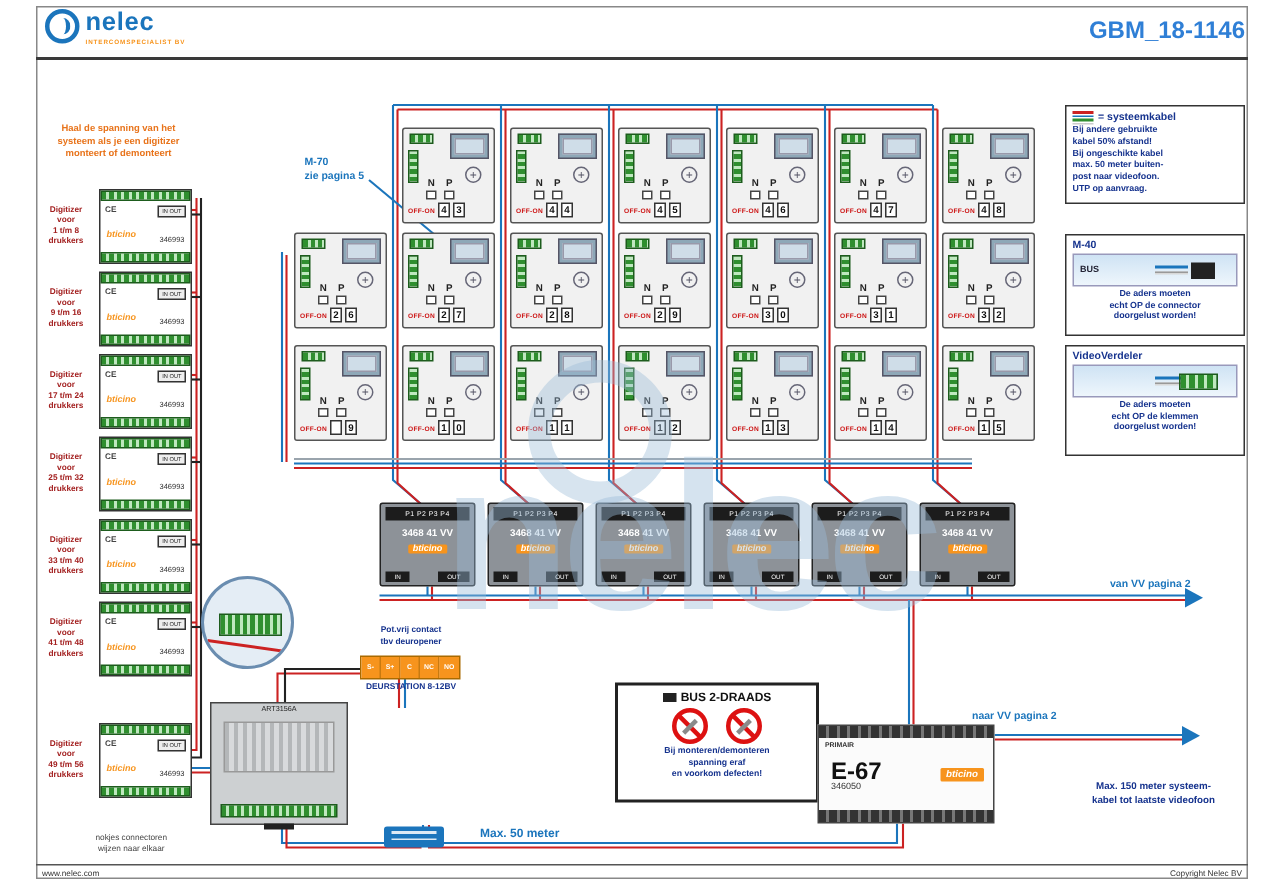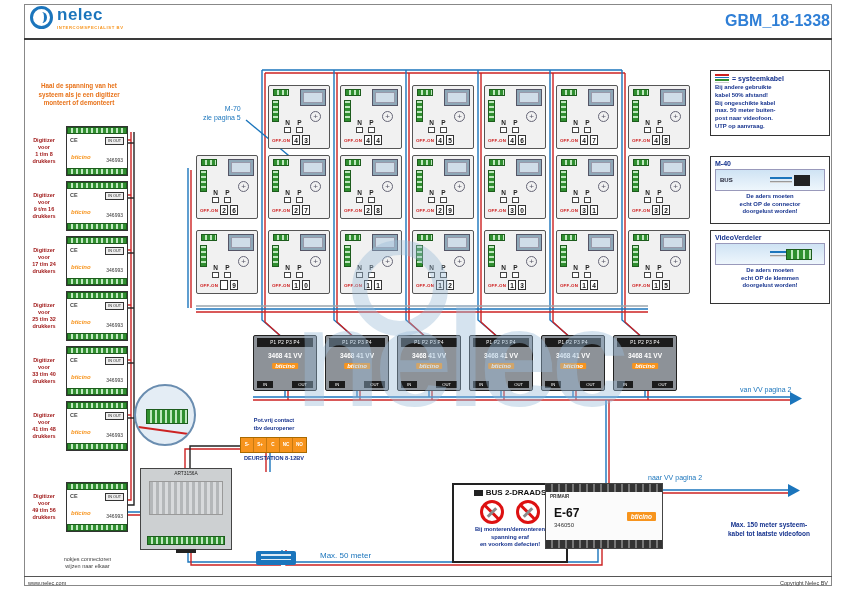--- a/index.html
+++ b/index.html
@@ -17,21 +17,21 @@
   .logo { position:absolute; display:flex; gap:4px; align-items:flex-start; }
   .logo-ring { width:23px; height:23px; border:3px solid #1b75bc; border-radius:50%; position:relative; background:#fff; }
   .logo-ring::after { content:""; position:absolute; left:4px; top:3px; width:7px; height:11px; border-right:3px solid #1b75bc; border-radius:50%; }
   .logo-text { font-size:17px; font-weight:bold; color:#1b75bc; line-height:1; letter-spacing:.5px; }
   .logo-sub { font-size:4.2px; color:#f7941d; font-weight:bold; letter-spacing:.6px; margin-top:2px; }
   .doc-title { position:absolute; font-size:16px; font-weight:bold; color:#2f7fd6; text-align:right; }
   .ft { position:absolute; font-size:5.5px; color:#333; }
 
   
   .warn { position:absolute; color:#e8731a; font-weight:bold; font-size:6.3px; line-height:1.35; text-align:center; }
-  .note-blue { position:absolute; color:#1b75bc; font-weight:normal;text-align:right; }
+  .note-blue { position:absolute; color:#1b75bc; font-weight:bold; }
   .note-navy { position:absolute; color:#16338e; font-weight:bold; }
   .small-cap { position:absolute; color:#444; font-size:5.5px; line-height:1.3; text-align:center; }
 
   
   #dig-col { position:absolute; display:flex; flex-direction:column; gap:5px; }
   .dg-row { display:flex; gap:4px; align-items:center; height:50px; }
   .dg-row:last-child { margin-top:26px; }
   .dg-label { width:36px; text-align:center; font-size:5.5px; font-weight:bold; color:#a32020; line-height:1.3; }
   .dg { position:relative; width:62px; height:50px; background:#fff; border:1px solid #333; }
   .gstrip { background:repeating-linear-gradient(90deg,#2f8f2f 0 3px,#bfe8bf 3px 5px); border:1px solid #1d5c1d; }
@@ -98,21 +98,21 @@
   
   .e65 { position:absolute; width:56px; height:78px; background:#fbfbfb; border:1px solid #444; }
   .mod-strip { background:repeating-linear-gradient(90deg,#99a 0 5px,#dde 5px 7px); }
   .e65-top { position:absolute; top:0; left:0; right:0; height:9px; border-bottom:1px solid #555; }
   .e65-name { position:absolute; top:20px; width:100%; text-align:center; font-weight:bold; font-size:11px; color:#111; }
   .e65-code { position:absolute; top:36px; width:100%; text-align:center; font-size:6px; color:#333; }
   .e65-bot { position:absolute; bottom:0; left:0; right:0; height:8px; border-top:1px solid #555; }
   .e67 { position:absolute; width:118px; height:66px; background:#fbfbfb; border:1px solid #444; }
   .e67-top { position:absolute; top:0; left:0; right:0; height:8px; background:repeating-linear-gradient(90deg,#333 0 5px,#777 5px 7px); }
   .e67-primair { position:absolute; left:4px; top:10px; font-size:4.6px; font-weight:bold; color:#333; }
-  .e67-name { position:absolute; left:8px; top:22px; font-size:12px; font-weight:bold; color:#111; }
+  .e67-name { position:absolute; left:8px; top:22px; font-size:16px; font-weight:bold; color:#111; }
   .e67-code { position:absolute; left:8px; top:38px; font-size:6px; color:#333; }
   .e67-brand { position:absolute; right:6px; top:28px; background:#f7941d; color:#fff; font-size:6.5px; font-weight:bold; font-style:italic; padding:1px 4px; border-radius:1px; }
   .e67-bot { position:absolute; bottom:0; left:0; right:0; height:8px; background:repeating-linear-gradient(90deg,#333 0 5px,#777 5px 7px); }
   .trafo { position:absolute; width:92px; height:82px; background:#cdd0d2; border:1px solid #444; }
   .trafo-label { position:absolute; top:2px; width:100%; text-align:center; font-size:4.8px; color:#222; }
   .trafo-vents { position:absolute; left:8px; right:8px; top:12px; height:34px; background:repeating-linear-gradient(90deg,#b4b7b9 0 3px,#d8dadc 3px 6px); border:1px solid #999; }
   .trafo-bot { position:absolute; bottom:4px; left:6px; right:6px; height:9px; }
   .trafo-clip { position:absolute; bottom:-4px; left:50%; transform:translateX(-50%); width:20px; height:4px; background:#222; }
   .relay { position:absolute; display:flex; border:1px solid #a96a00; }
   .relay-cell { width:13px; height:14px; background:#f7941d; border-right:1px solid #c87a10; color:#fff; font-size:4.6px; font-weight:bold; text-align:center; line-height:14px; }
@@ -204,21 +204,21 @@
     <path class="wp" d="M246 120 L306 170"></path>
   </svg>
 
   <div class="logo" style="left:30px;top:6px;">
     <div class="logo-ring"></div>
     <div>
       <div class="logo-text">nelec</div>
       <div class="logo-sub">INTERCOMSPECIALIST BV</div>
     </div>
   </div>
-  <div class="doc-title" style="left:660px;top:12px;width:170px;">GBM_18-1338</div>
+  <div class="doc-title" style="left:660px;top:12px;width:170px;">GBM_18-1146</div>
   <div class="hline" style="top:38px;"></div>
 
   <div class="warn" style="left:26px;top:82px;width:106px;">
     <div>Haal de spanning van het</div>
     <div>systeem als je een digitizer</div>
     <div>monteert of demonteert</div>
   </div>
 
   <div class="note-blue" style="left:203px;top:104px;font-size:7px;line-height:1.3;">
     <div>M-70</div>
@@ -878,21 +878,21 @@
     <div class="lg-line tc">doorgelust worden!</div>
   </div>
 
   <div class="note-blue" style="left:740px;top:386px;font-size:7px;">van VV pagina 2</div>
   <div class="note-blue" style="left:648px;top:474px;font-size:7px;">naar VV pagina 2</div>
   <div class="note-navy" style="left:706px;top:520px;width:126px;font-size:6.5px;text-align:center;line-height:1.4;">
     <div>Max. 150 meter systeem-</div>
     <div>kabel tot laatste videofoon</div>
   </div>
 
-  <div class="bd-box" style="left:410px;top:483px;width:116px;height:80px;margin-left:42px;">
+  <div class="bd-box" style="left:410px;top:455px;width:136px;height:80px;">
     <div class="bd-title">
       <span class="bd-plug"></span>
       <span>BUS 2-DRAADS</span>
     </div>
     <div class="bd-icons">
       <span class="prohibit"></span>
       <span class="prohibit"></span>
     </div>
     <div class="bd-line">Bij monteren/demonteren</div>
     <div class="bd-line">spanning eraf</div>

